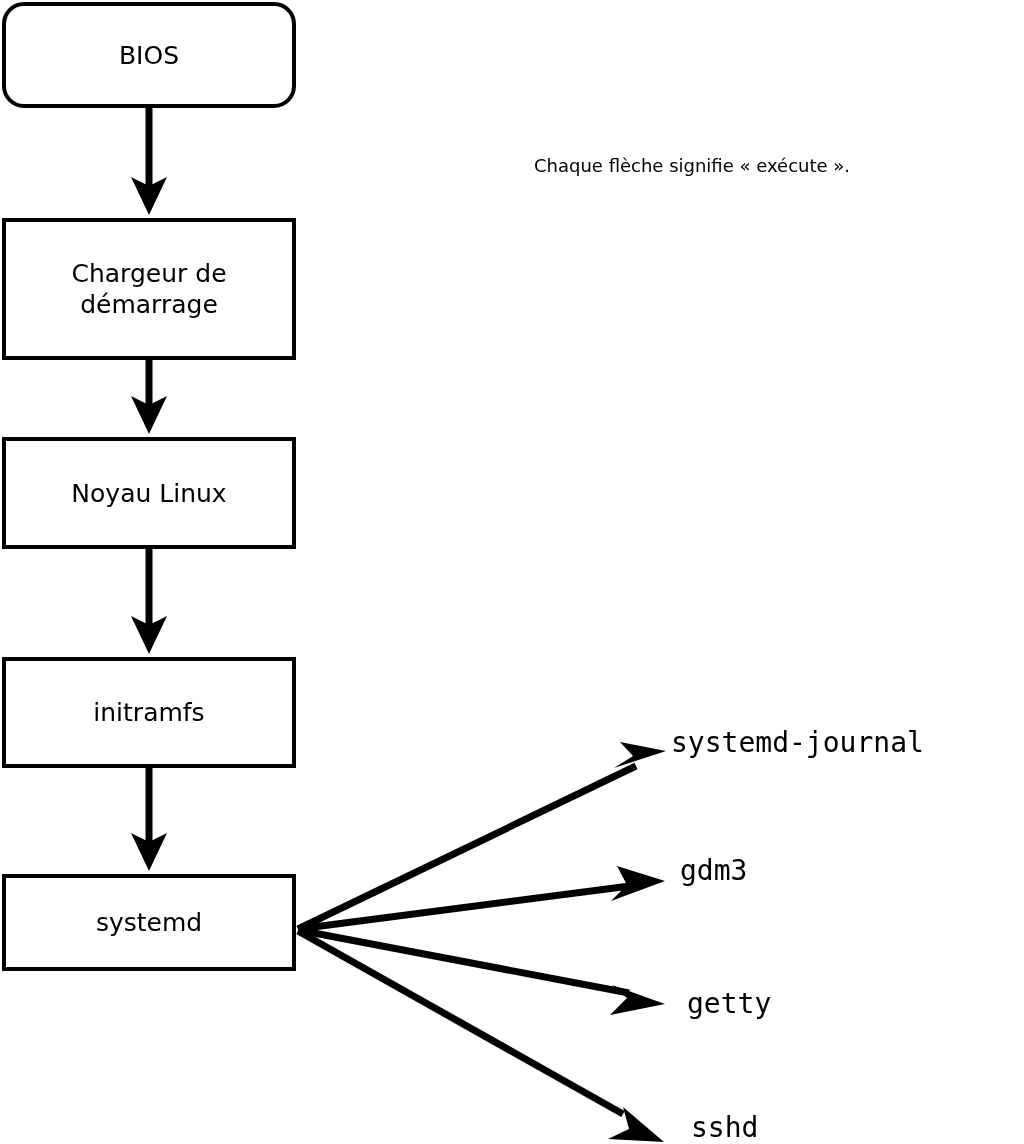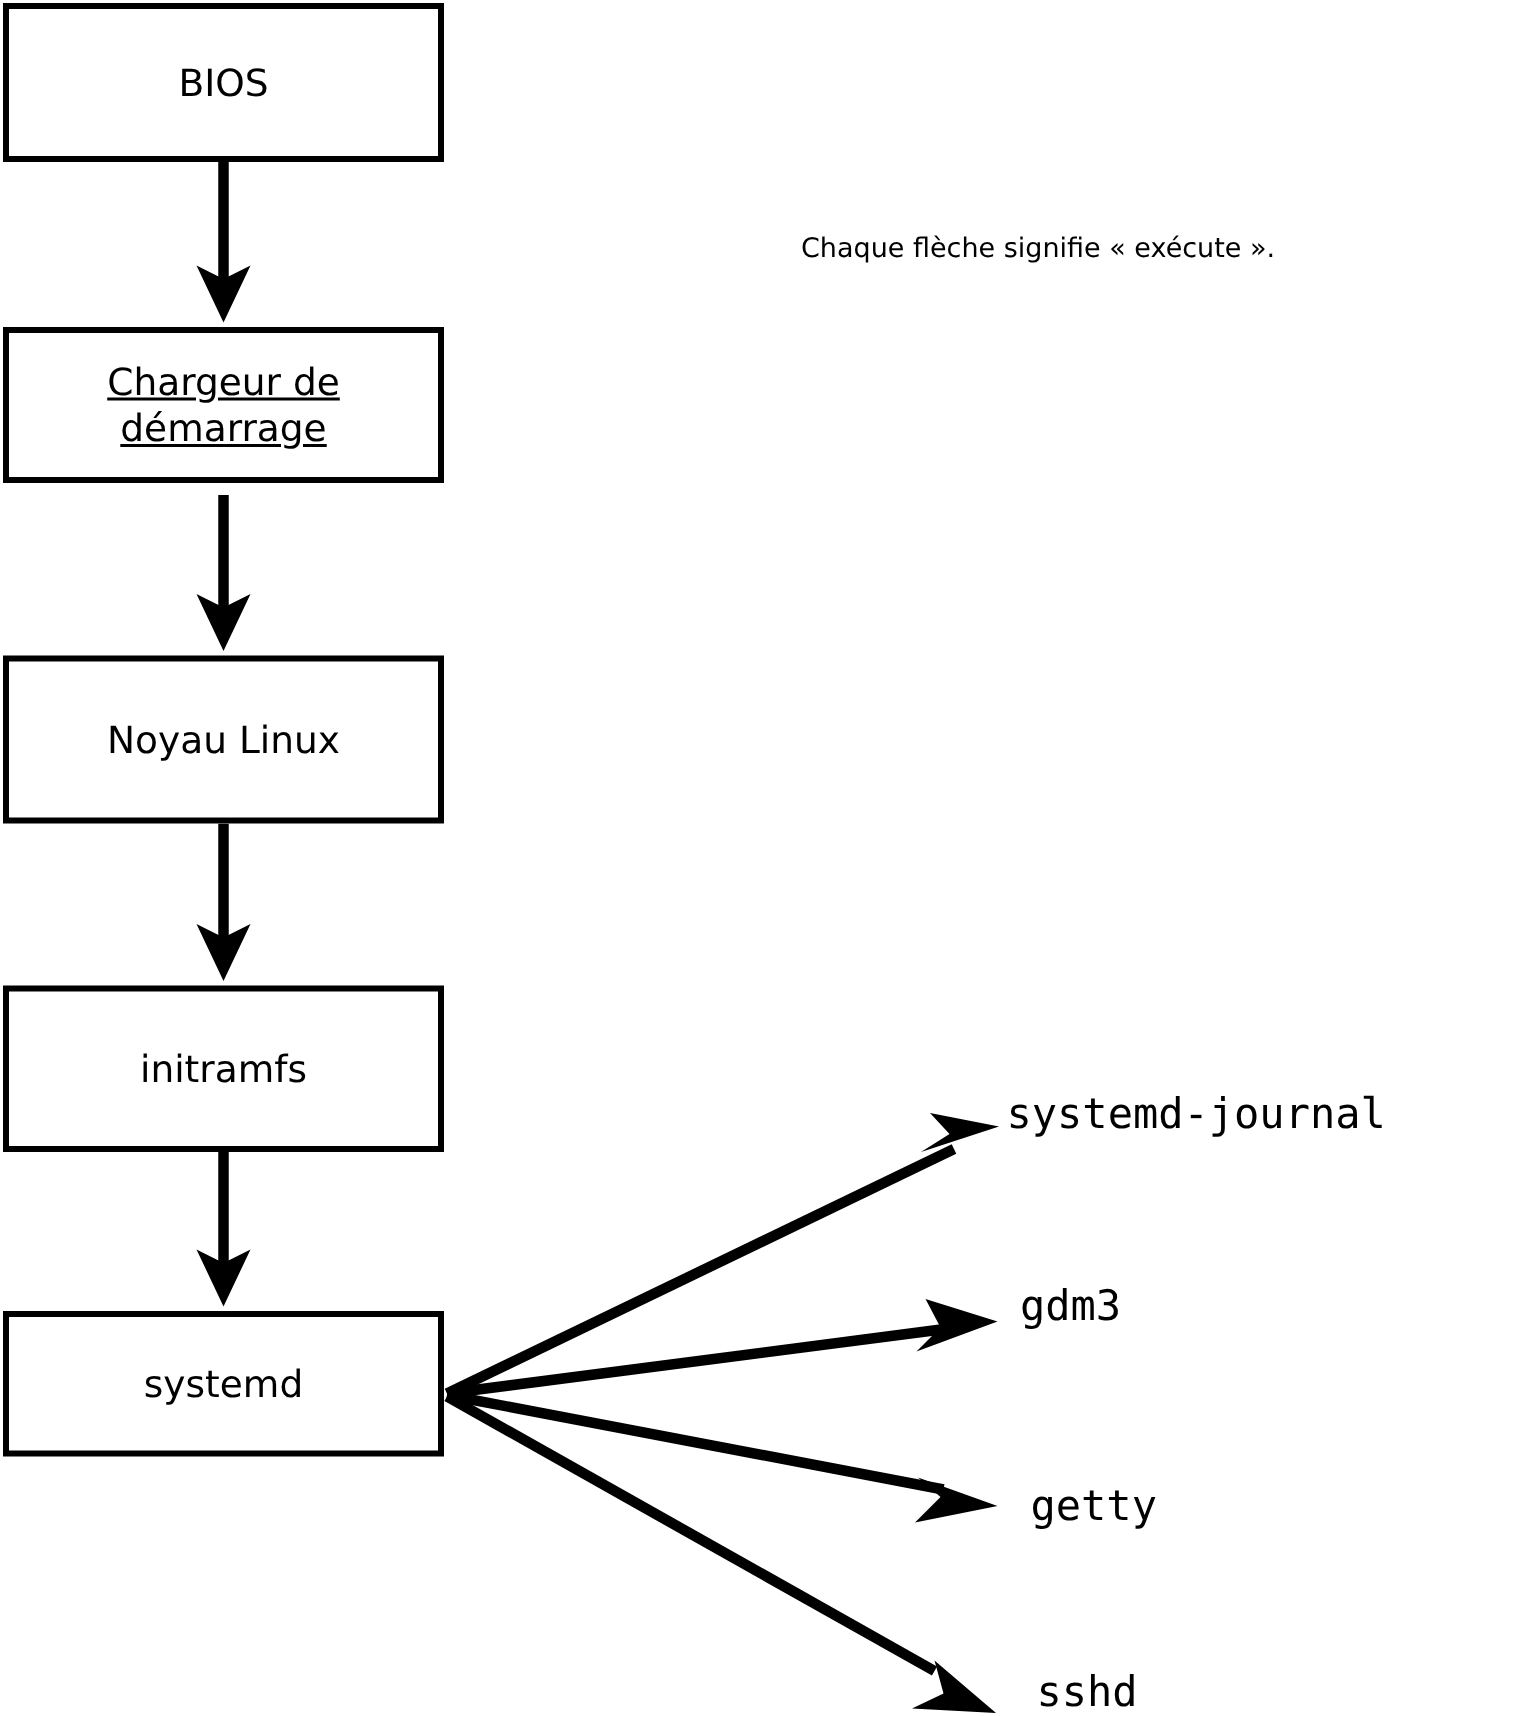--- a/index.html
+++ b/index.html
@@ -37,22 +37,22 @@
     text-align: center;
   }
   .node-label {
     font-family: "DejaVu Sans", sans-serif;
     font-size: 25px;
     line-height: 31px;
     color: #000000;
     white-space: pre-line;
   }
 
-  #box-bios      { left: 2px;  top: 2px;   width: 294px; height: 106px; }
-  #box-bootloader{ left: 2px;  top: 218px; width: 294px; height: 104px; text-decoration: underline; }
+  #box-bios      { left: 2px;  top: 2px;   width: 294px; height: 106px; border-radius: 22px; }
+  #box-bootloader{ left: 2px;  top: 218px; width: 294px; height: 142px; }
   #box-kernel    { left: 2px;  top: 437px; width: 294px; height: 112px; }
   #box-initramfs { left: 2px;  top: 657px; width: 294px; height: 111px; }
   #box-systemd   { left: 2px;  top: 874px; width: 294px; height: 97px; }
 
   
   #caption-note {
     position: absolute;
     left: 534px;
     top: 150px;
     font-family: "DejaVu Sans", sans-serif;

